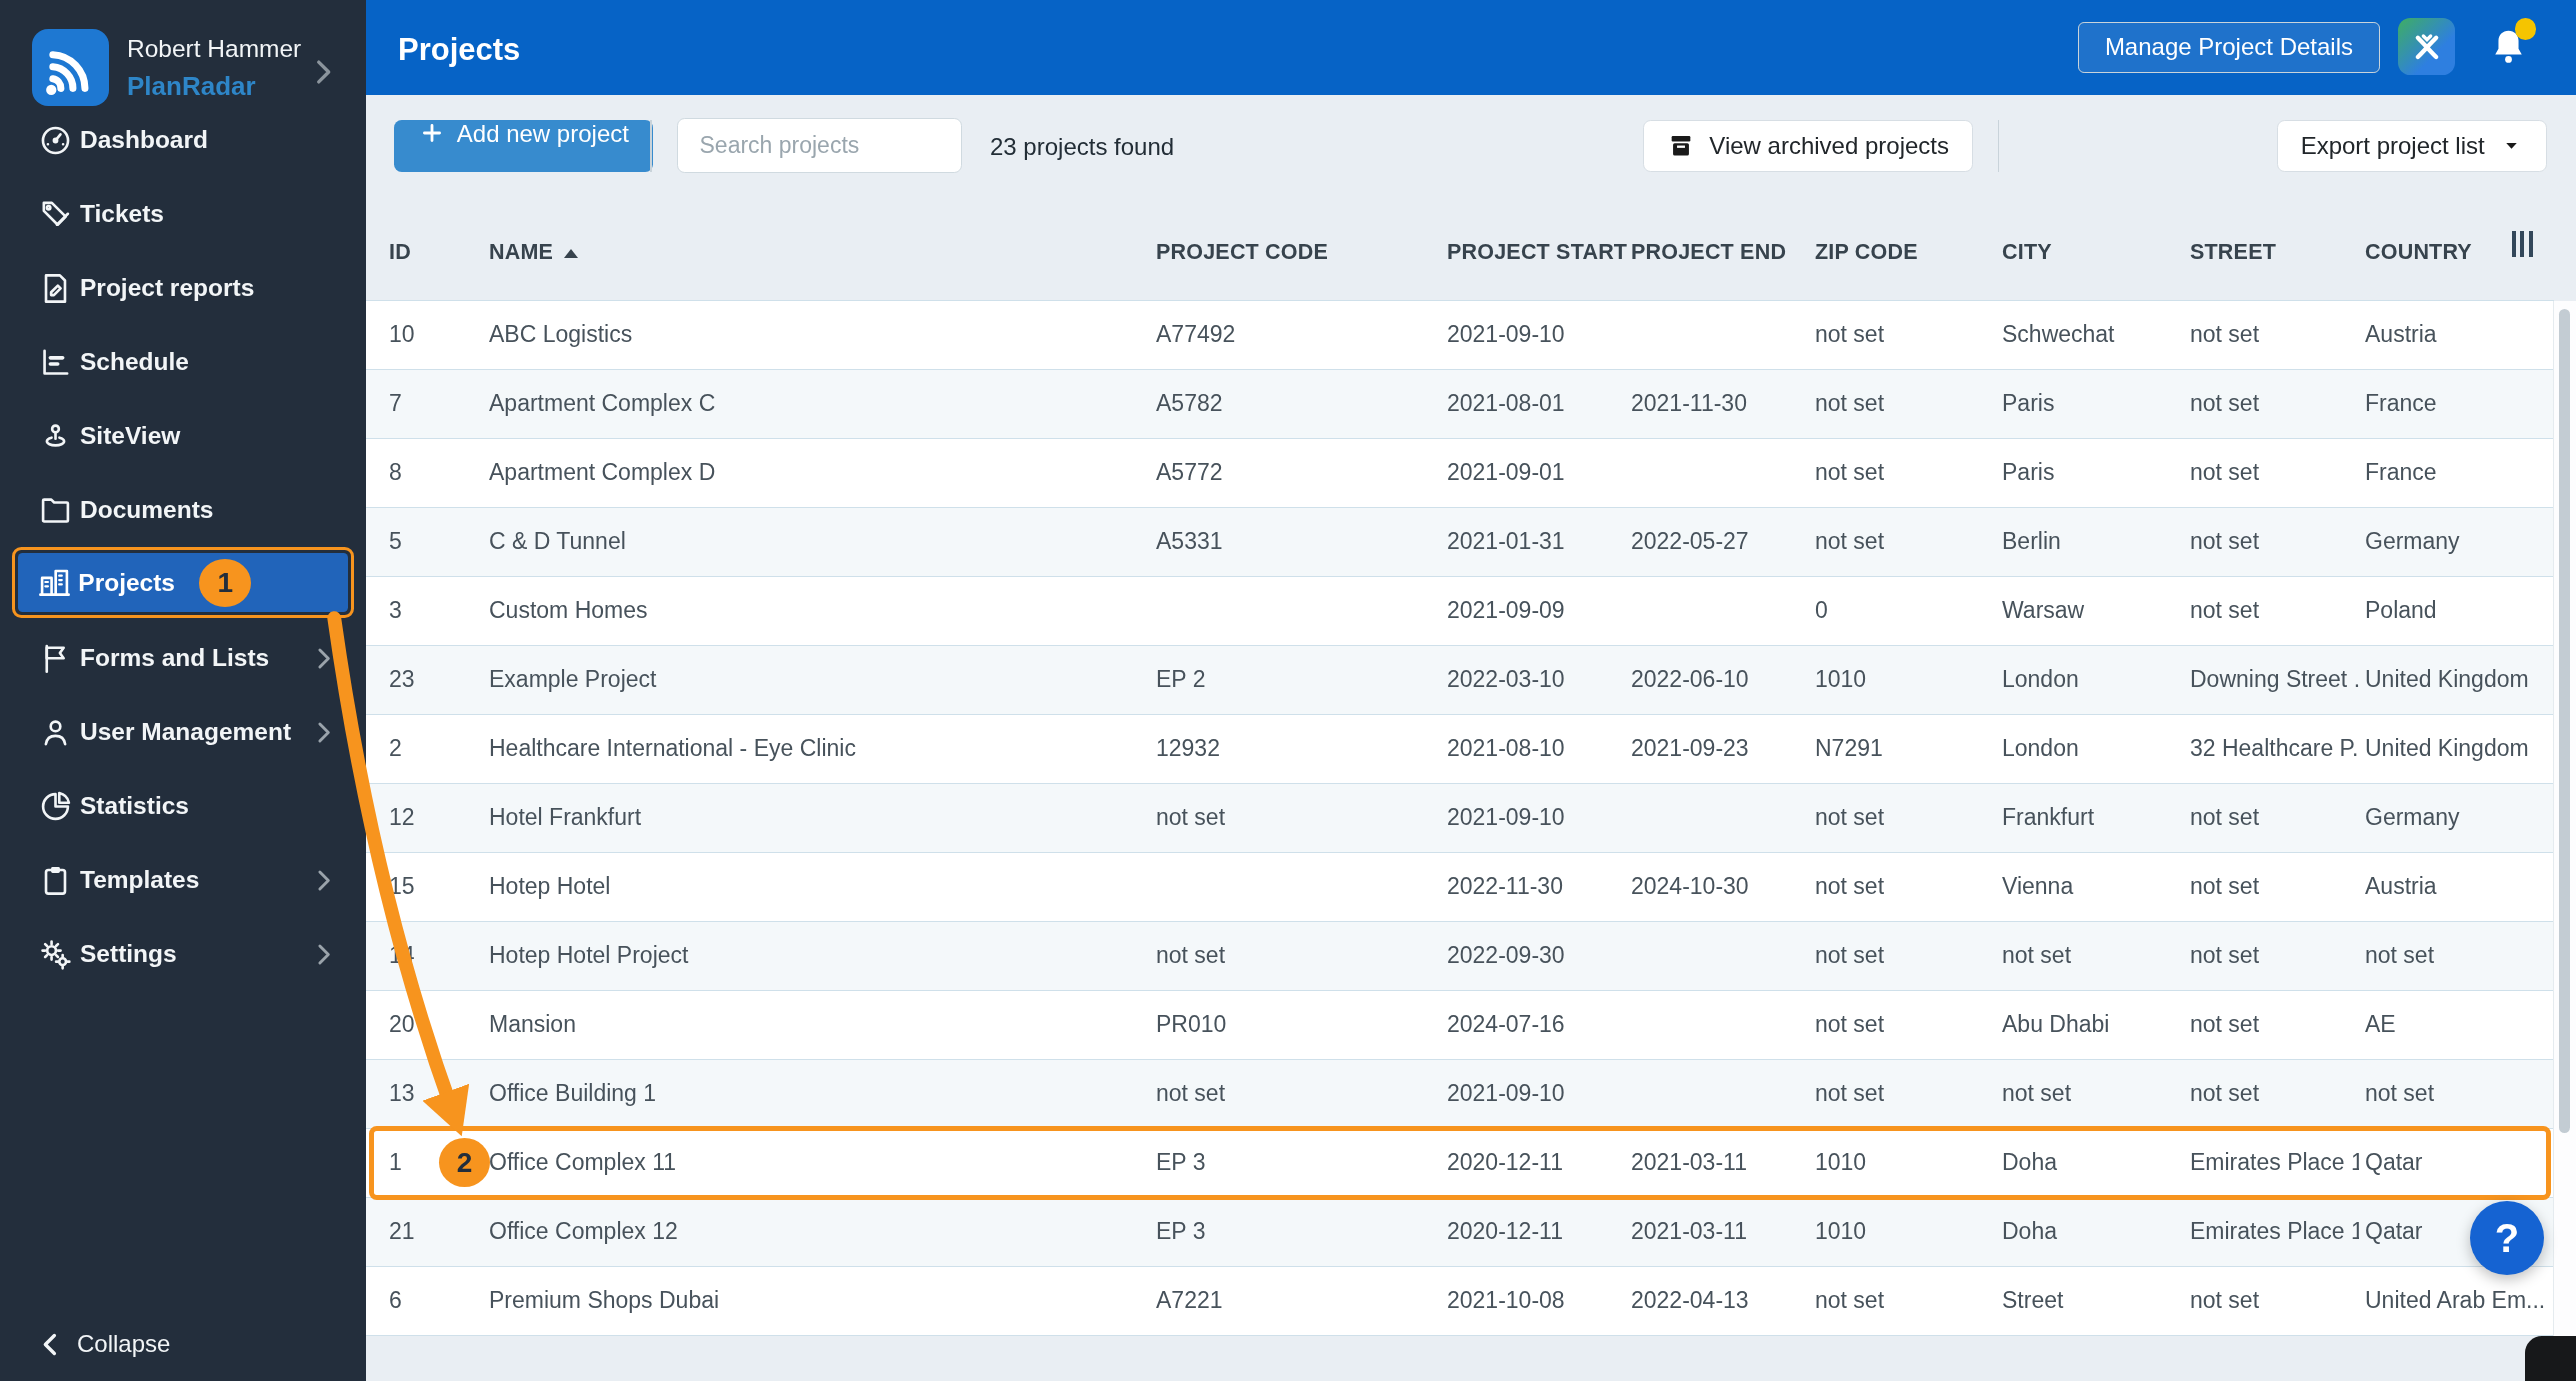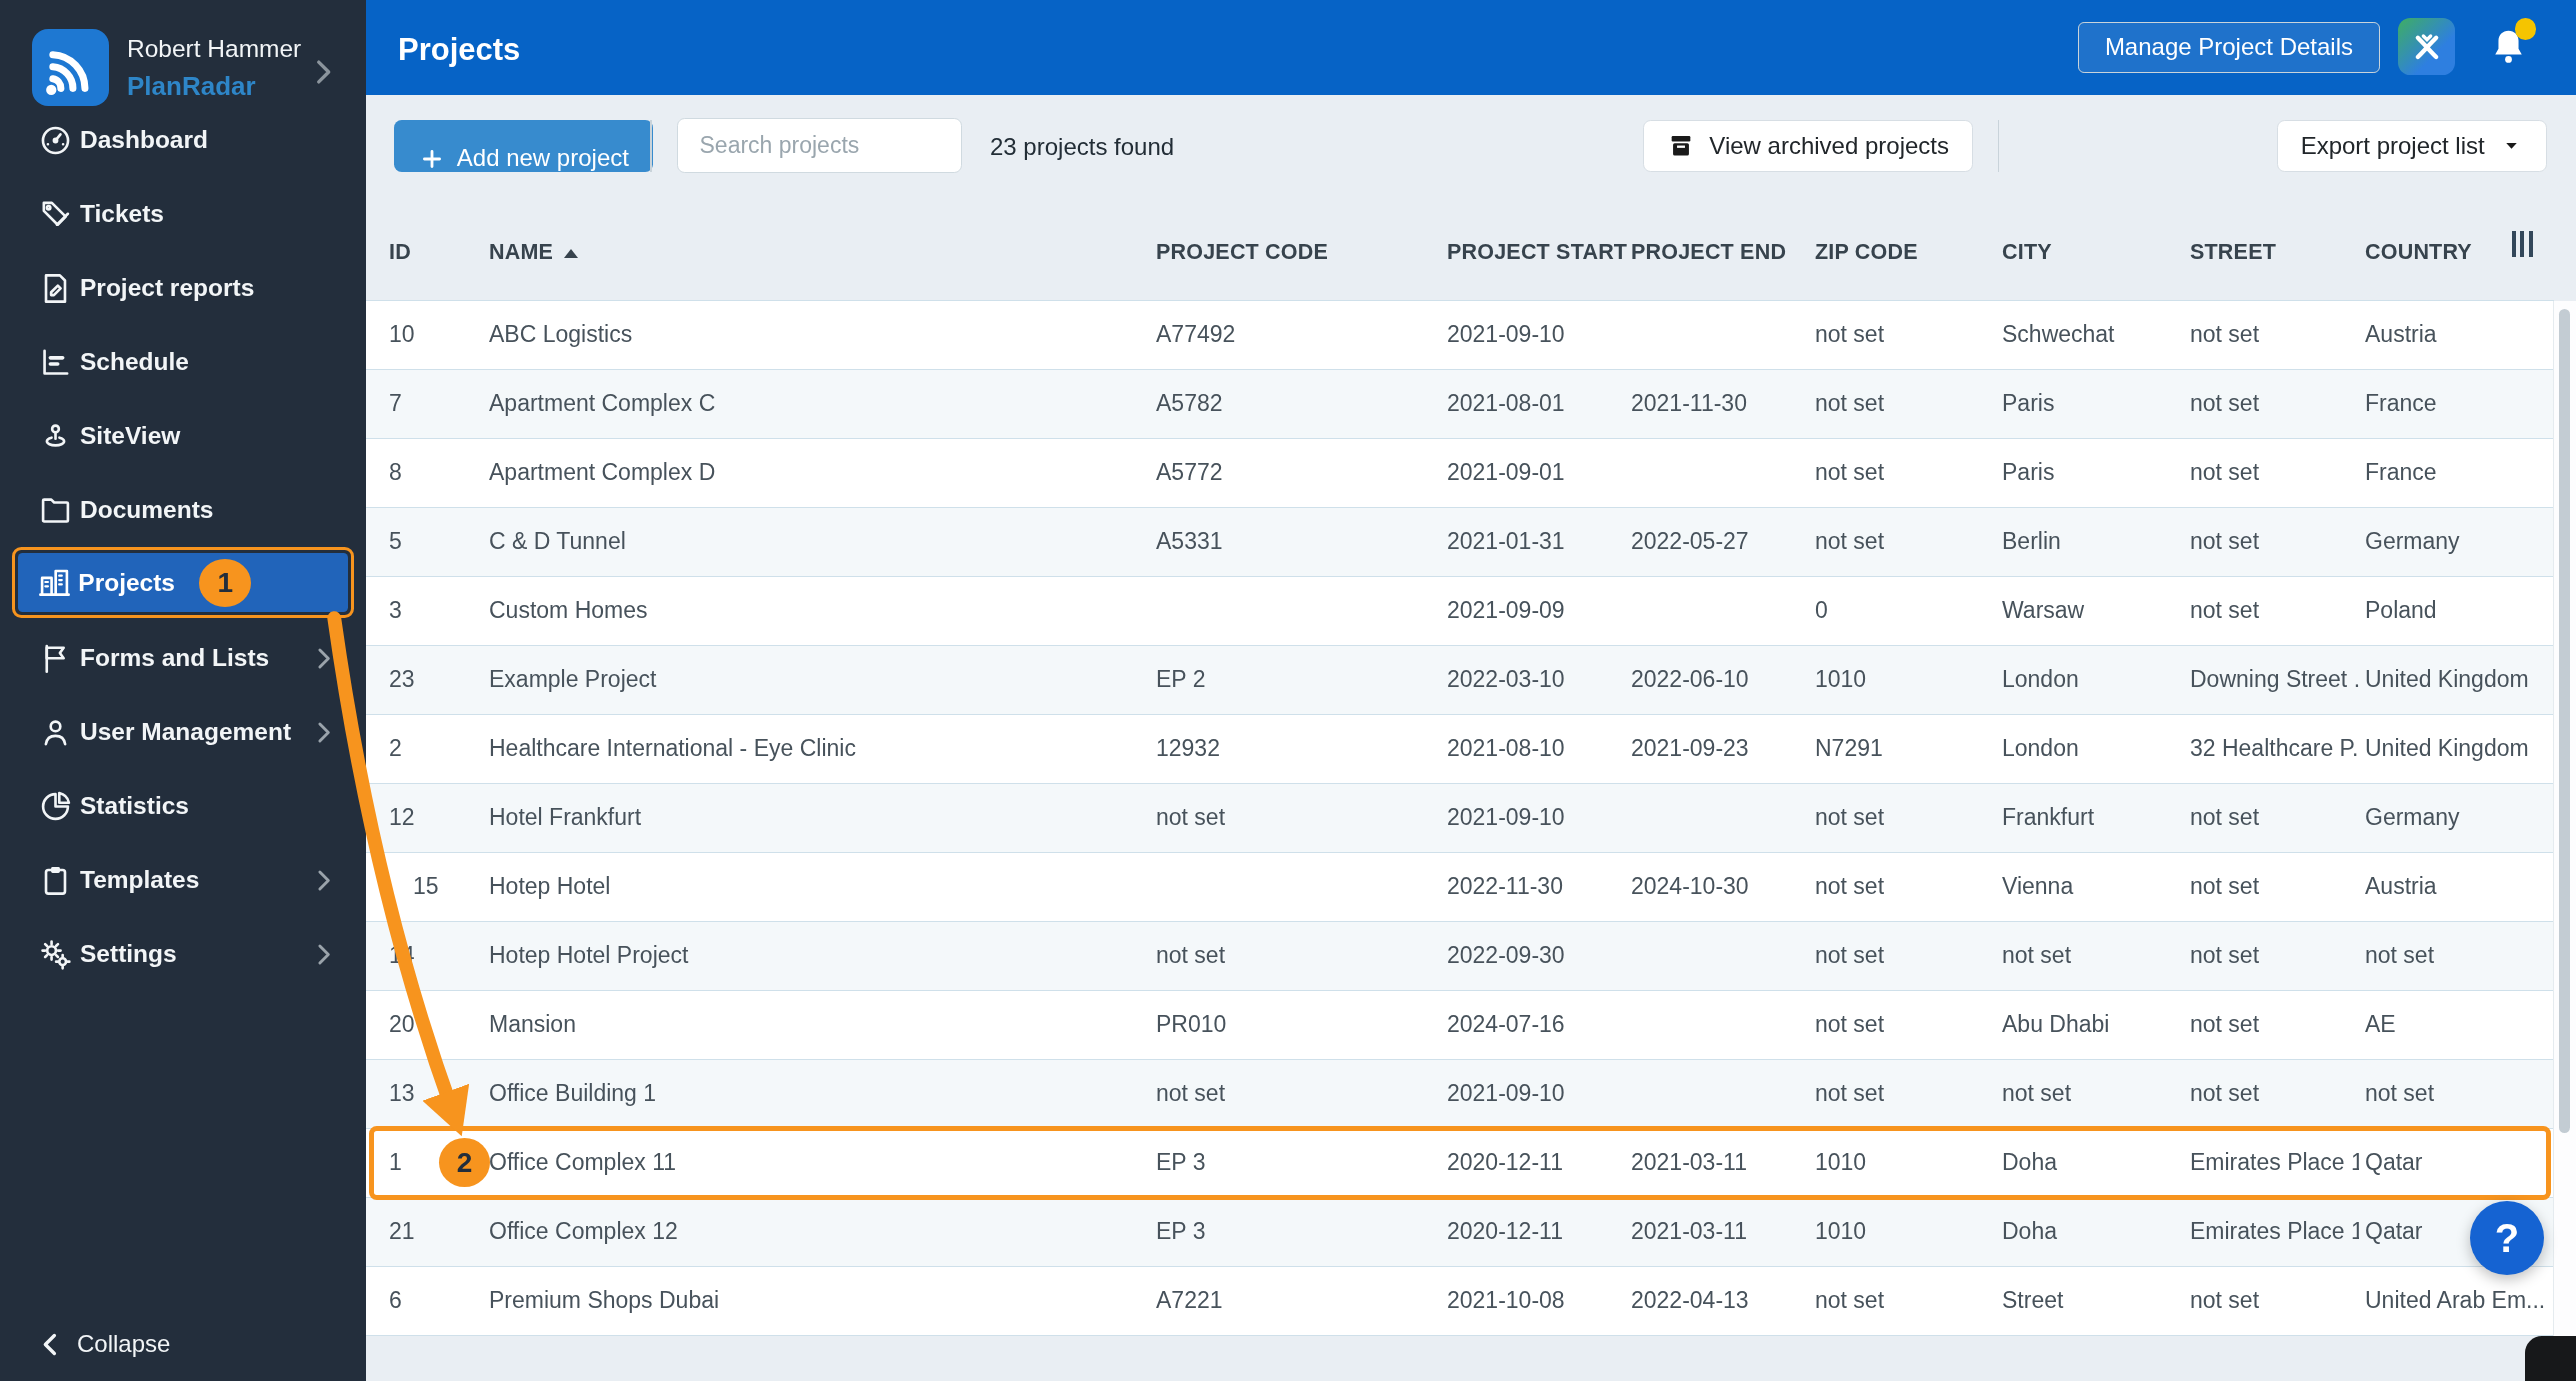--- a/index.html
+++ b/index.html
@@ -33,21 +33,21 @@
   .topbar{position:absolute;left:366px;top:0;right:0;height:95px;background:#0663c6;z-index:2;}
   .page-title{position:absolute;left:32px;top:32px;font-size:31px;font-weight:700;color:#fff;}
   .manage-btn{position:absolute;right:196px;top:21.5px;height:51px;padding:0 26px;border:1.5px solid #c9d4db;border-radius:6.1px;background:rgba(255,255,255,0.10);color:#fff;font-size:24px;display:flex;align-items:center;cursor:pointer;box-sizing:border-box;}
   .connect-btn{position:absolute;right:121px;top:18.4px;width:57px;height:57px;border-radius:12.3px;background:linear-gradient(135deg,#3fae62 0%,#2e7fe0 65%);display:flex;align-items:center;justify-content:center;cursor:pointer;}
   .connect-btn svg{width:40px;height:40px;color:#fff;}
   .bell-btn{position:absolute;right:43px;top:24.5px;width:46px;height:46px;color:#fff;cursor:pointer;}
   .bell-btn svg{width:43px;height:43px;}
   .bell-dot{position:absolute;right:-3.1px;top:-6.1px;width:21.5px;height:21.5px;border-radius:50%;background:#f5c400;}
   
   .content{position:absolute;left:366px;top:95px;right:0;bottom:0;background:#e9eef3;}
-  .add-btn{position:absolute;left:28px;top:24.5px;height:52px;padding:0 24.5px;background:#378bce;border-radius:7.7px;color:#fff;font-size:24px;display:flex;align-items:flex-end;gap:12.3px;cursor:pointer;}
+  .add-btn{position:absolute;left:28px;top:24.5px;height:52px;padding:0 24.5px;background:#378bce;border-radius:7.7px;color:#fff;font-size:24px;display:flex;align-items:flex-start;gap:12.3px;cursor:pointer;}
   .add-btn svg{width:26px;height:26px;}
   .tb-divider{position:absolute;top:24.5px;width:1.5px;height:52px;background:#c9d3da;}
   .search-input{position:absolute;left:311px;top:23px;width:285px;height:55px;box-sizing:border-box;border:1.5px solid #d0dae0;border-radius:7.7px;background:#fff;font-size:23px;padding:0 21.5px;color:#3a444d;font-family:"Liberation Sans",sans-serif;outline:none;}
   .search-input::placeholder{color:#9aa6ae;}
   .results-text{position:absolute;left:624px;top:38px;font-size:24px;color:#222d36;}
   .archived-btn{position:absolute;right:603px;top:24.5px;height:52px;padding:0 23px;background:#fff;border:1.5px solid #d7dee4;border-radius:7.7px;font-size:24px;color:#21262a;display:flex;align-items:center;gap:14px;cursor:pointer;box-sizing:border-box;}
   .archived-btn svg{width:28px;height:28px;color:#1a1a1a;}
   .export-btn{position:absolute;right:29px;top:24.5px;height:52px;padding:0 23px;background:#fff;border:1.5px solid #d7dee4;border-radius:7.7px;font-size:24px;color:#21262a;display:flex;align-items:center;gap:15.3px;cursor:pointer;box-sizing:border-box;}
   .export-btn svg{width:23px;height:23px;color:#1a1a1a;}
   
@@ -389,21 +389,21 @@
         <div class="td" style="left: 123px; width: 652px;">Hotel Frankfurt</div>
         <div class="td" style="left: 790px; width: 268px;">not set</div>
         <div class="td" style="left: 1081px; width: 175px;">2021-09-10</div>
         <div class="td" style="left: 1265px; width: 175px;"></div>
         <div class="td" style="left: 1449px; width: 176px;">not set</div>
         <div class="td" style="left: 1636px; width: 180px;">Frankfurt</div>
         <div class="td" style="left: 1824px; width: 169px;">not set</div>
         <div class="td" style="left: 1999px; width: 184px;">Germany</div>
       </div>
       <div class="trow">
-        <div class="td" style="left: 23px; width: 84px; margin-left: 24px;">15</div>
+        <div class="td" style="left: 23px; width: 84px;">15</div>
         <div class="td" style="left: 123px; width: 652px;">Hotep Hotel</div>
         <div class="td" style="left: 1081px; width: 175px;">2022-11-30</div>
         <div class="td" style="left: 1265px; width: 175px;">2024-10-30</div>
         <div class="td" style="left: 1449px; width: 176px;">not set</div>
         <div class="td" style="left: 1636px; width: 180px;">Vienna</div>
         <div class="td" style="left: 1824px; width: 169px;">not set</div>
         <div class="td" style="left: 1999px; width: 184px;">Austria</div>
       </div>
       <div class="trow alt">
         <div class="td" style="left: 23px; width: 84px;">14</div>

